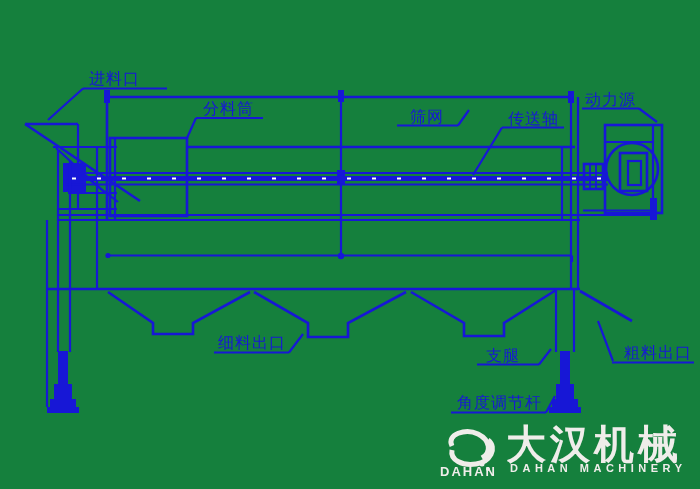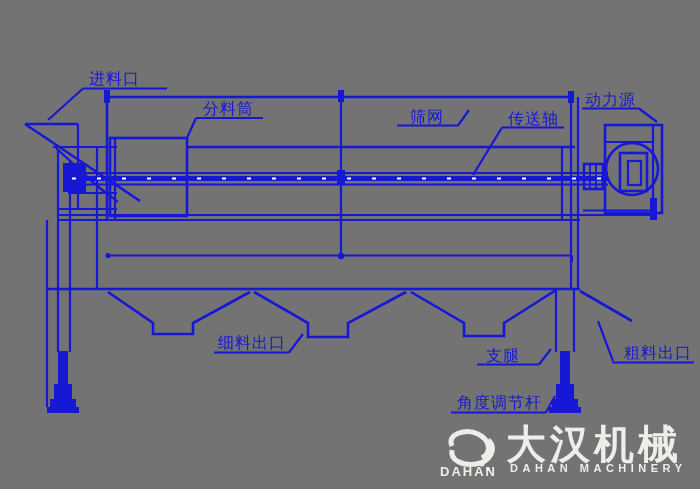--- a/index.html
+++ b/index.html
@@ -3,21 +3,21 @@
 <meta charset="utf-8">
 <style>
   :root{
     --blue:#1717d6;
     --wm:#efedea;
   }
   html,body{margin:0;padding:0;background:#fff;}
   .stage{
     position:relative;
     width:700px;height:489px;
-    background:#737373;
+    background:#15803d;
     overflow:hidden;
     font-family:"Liberation Sans", sans-serif;
   }
   svg{position:absolute;left:0;top:0;}
   .ln{stroke:var(--blue);fill:none;stroke-width:2.2;}
   .thk{stroke-width:2.6;}
   .thin{stroke-width:1.8;}
   .fil{fill:var(--blue);stroke:none;}
   .lbl{
     font-family:"Liberation Sans", sans-serif;

